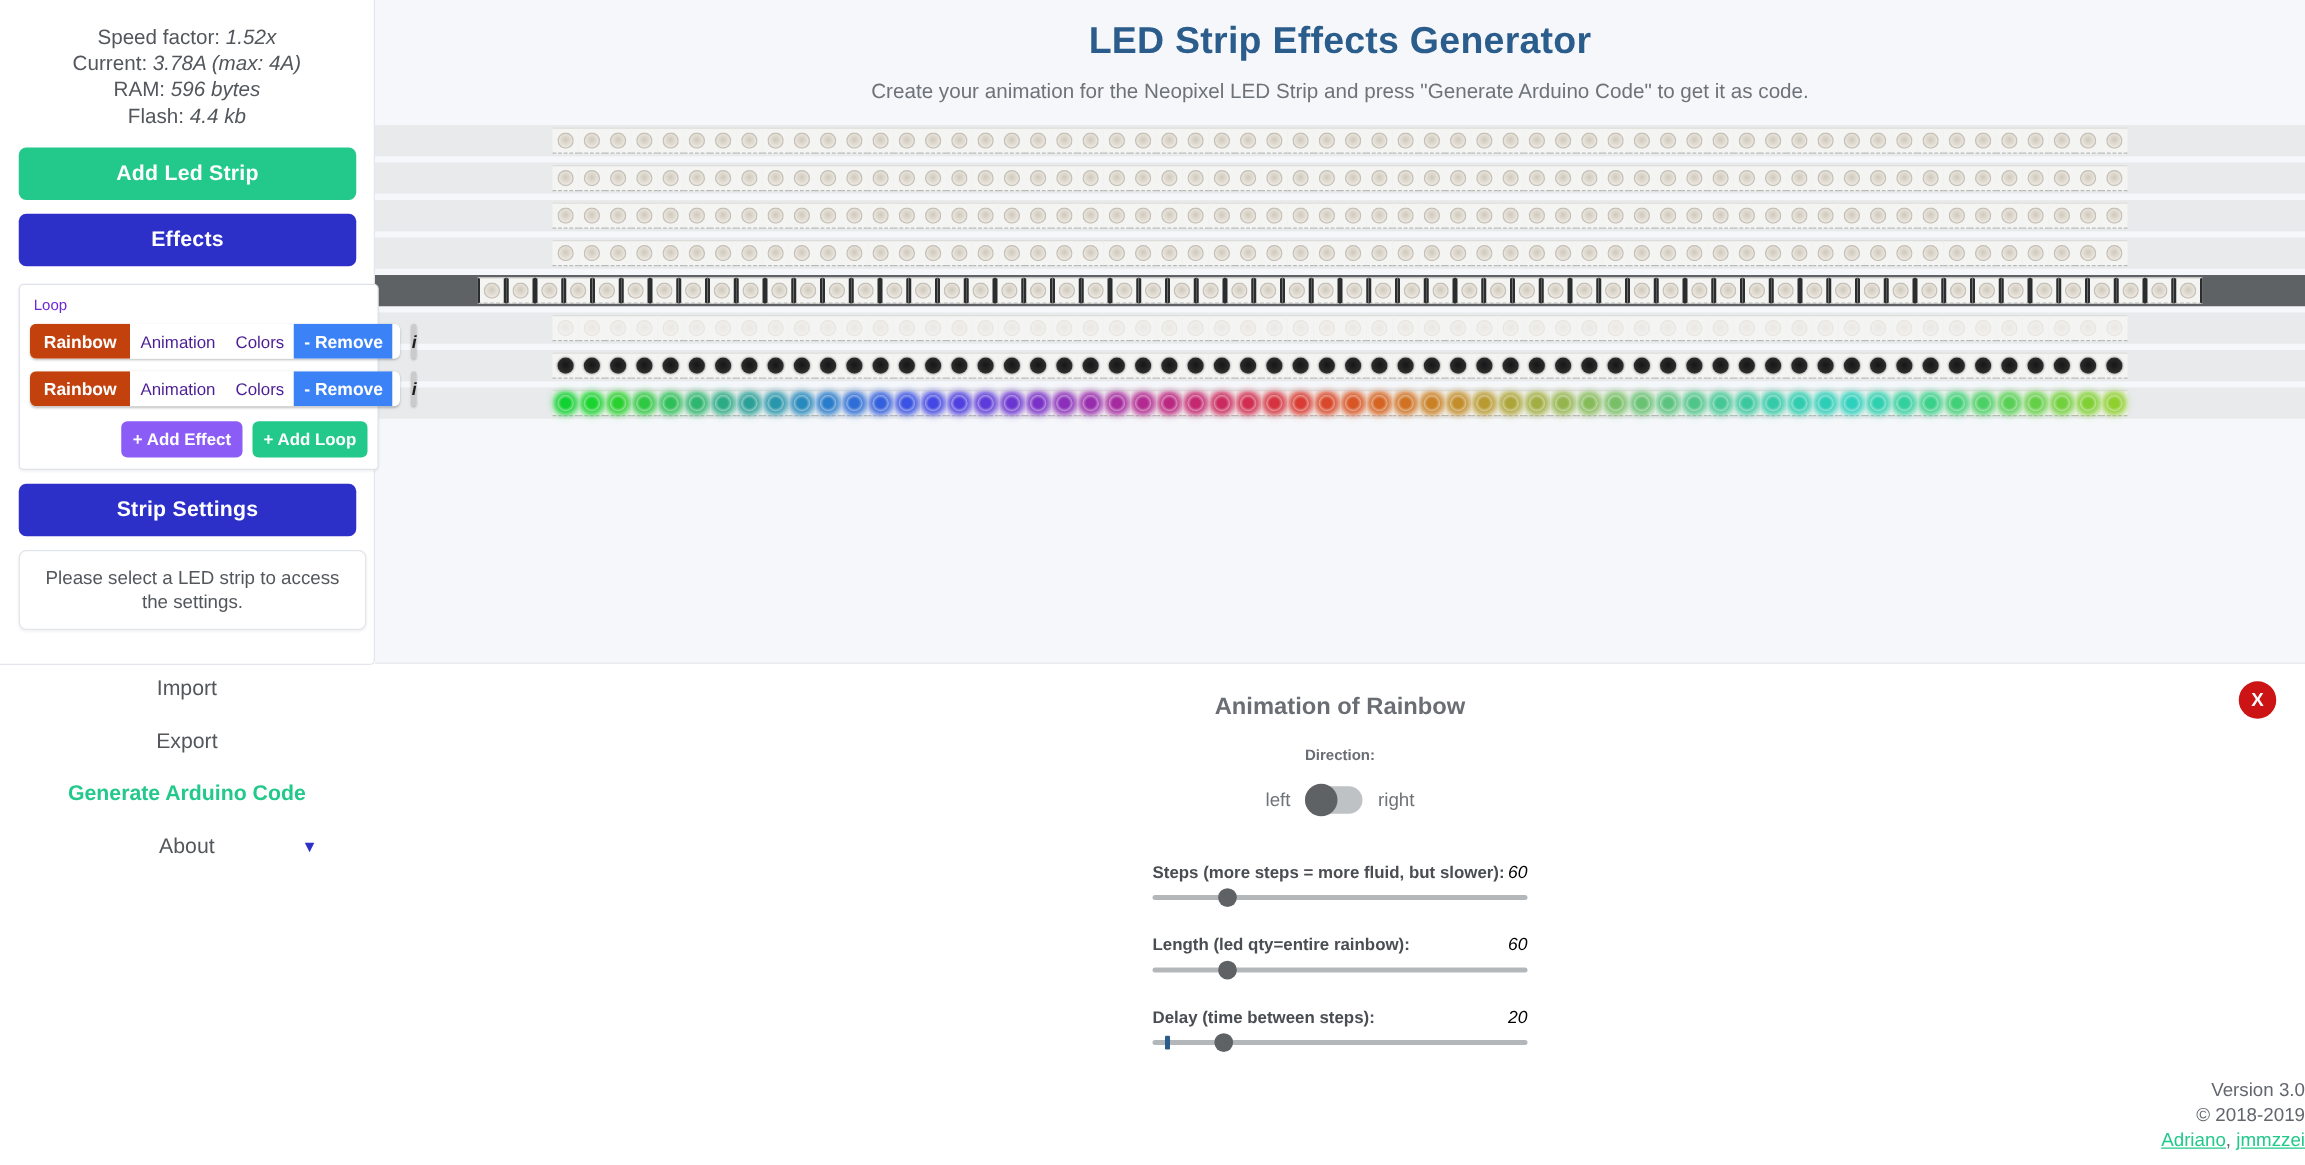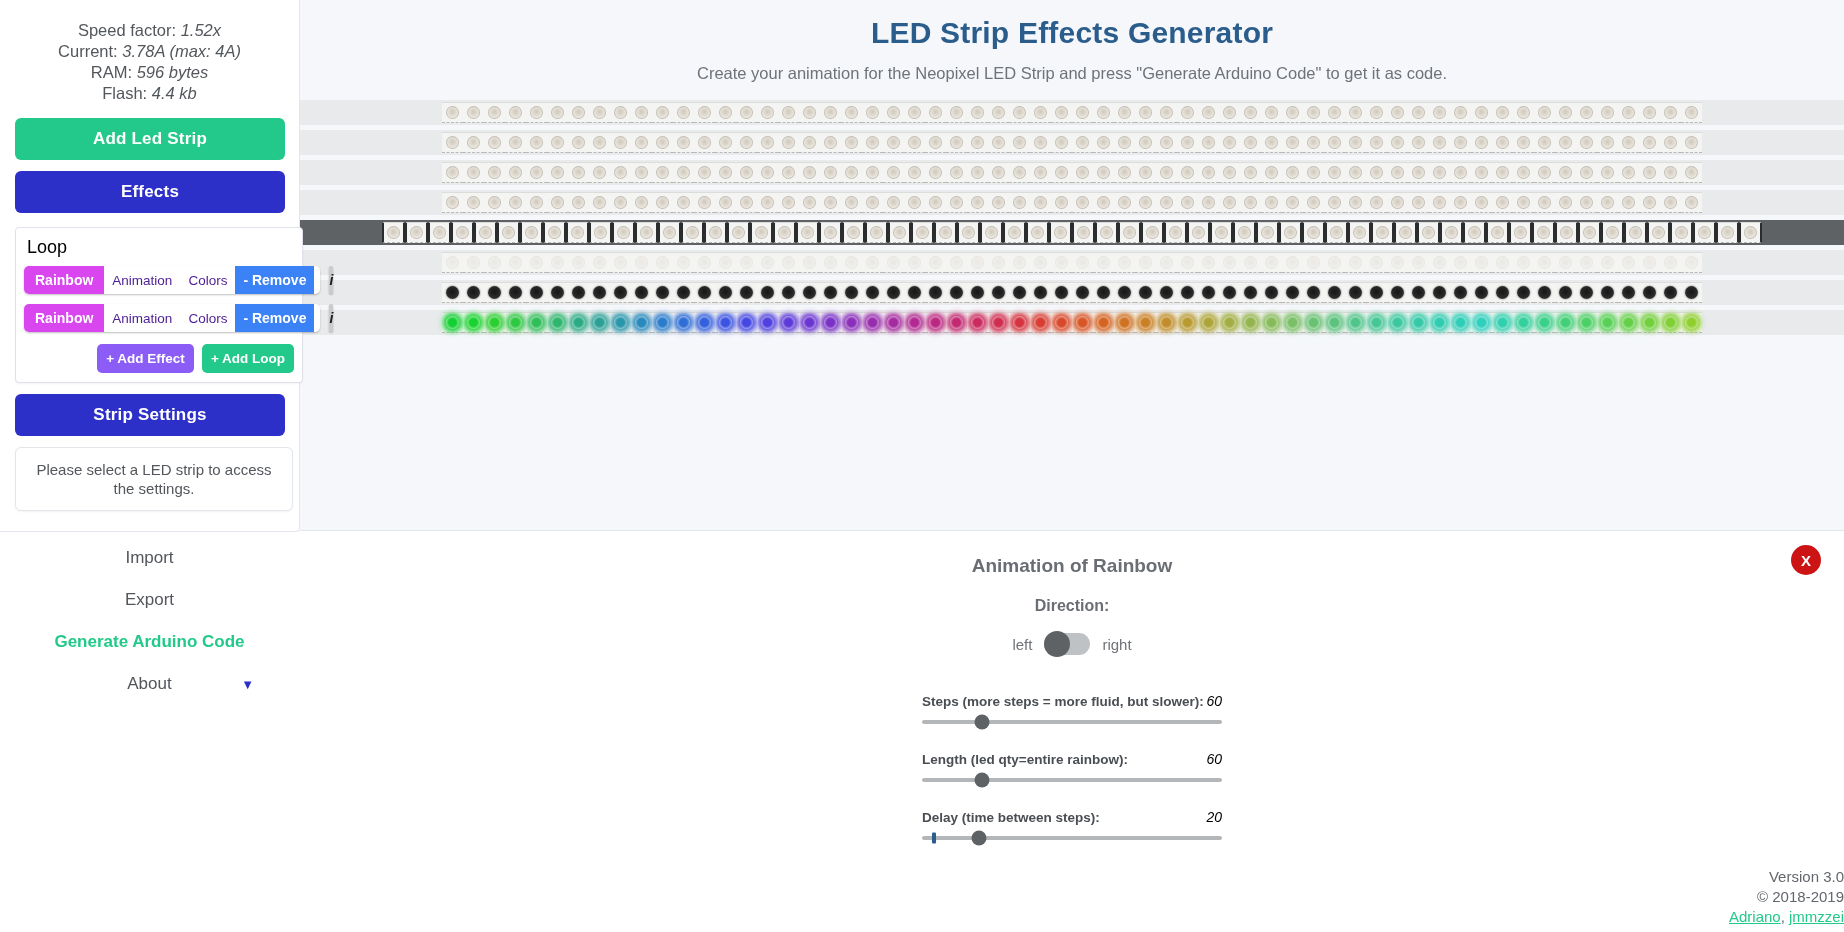--- a/index.html
+++ b/index.html
@@ -47,35 +47,35 @@
 
   
   .effects-panel {
     width: 288px; margin: 14px auto 0;
     background: #ffffff;
     border: 1px solid #dfe2e8;
     border-radius: 4px;
     padding: 7px 8px 9px 8px;
     box-shadow: 0 1px 2px rgba(0,0,0,.05);
   }
-  .loop-label { font-size: 18px; color: #000000; padding: 2px 2px 8px 3px; }
+  .loop-label { font-size: 12px; color: #6d28d9; padding: 2px 2px 8px 3px; }
 
   .effect-row {
     display: flex; align-items: stretch;
     margin-bottom: 10px;
     height: 28px;
   }
   .effect-group {
     display: flex; align-items: stretch;
     border-radius: 5px; overflow: hidden;
     box-shadow: 0 1px 2px rgba(0,0,0,.25);
     flex: 0 0 auto;
   }
   .eff-name {
-    background: #d946ef; color: #ffffff;
+    background: #c2410c; color: #ffffff;
     font-size: 14px; font-weight: bold;
     padding: 0 11px; display: flex; align-items: center;
     cursor: pointer;
   }
   .eff-tab {
     background: #ffffff; color: #4c1d95;
     font-size: 13.5px;
     padding: 0 8px; display: flex; align-items: center;
     cursor: pointer;
   }
@@ -202,21 +202,21 @@
   #anim-panel {
     position: absolute; left: 300px; top: 530px; right: 0; bottom: 0;
     background: #ffffff;
     border-top: 1px solid #e3e6ec;
   }
   .panel-title {
     text-align: center; font-size: 19px; color: #6a6e74;
     font-weight: bold; padding-top: 24px;
   }
   .dir-label {
-    text-align: center; font-size: 16px; color: #6a6e74;
+    text-align: center; font-size: 12px; color: #6a6e74;
     font-weight: bold; margin-top: 20px;
   }
   .toggle-wrap {
     display: flex; align-items: center; justify-content: center;
     gap: 12px; margin-top: 18px;
   }
   .toggle-side { font-size: 15px; color: #6f7378; }
   .toggle {
     width: 46px; height: 22px; border-radius: 11px;
     background: #bfc2c5; position: relative; cursor: pointer;

